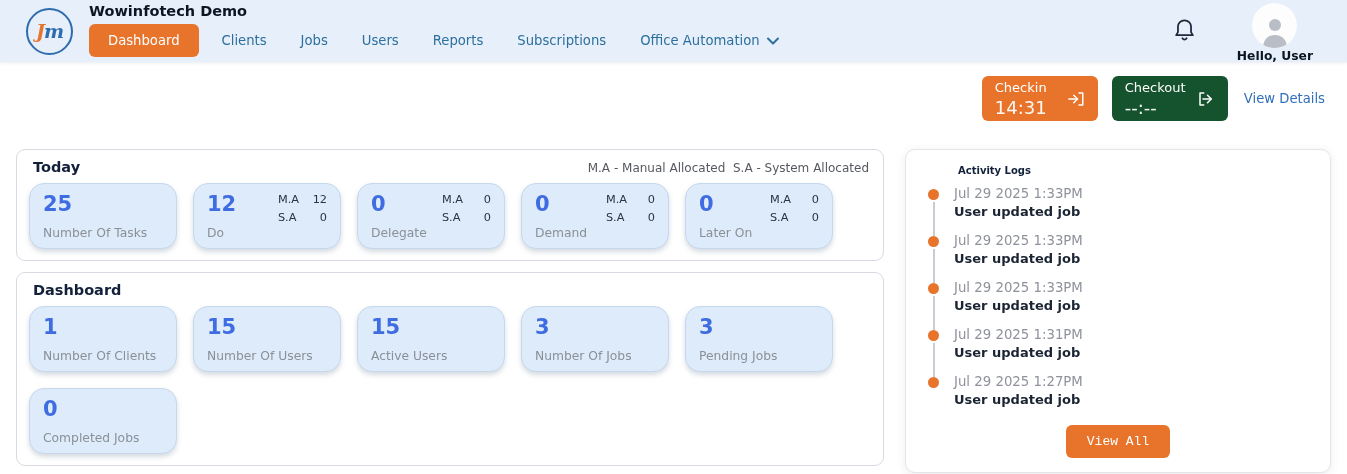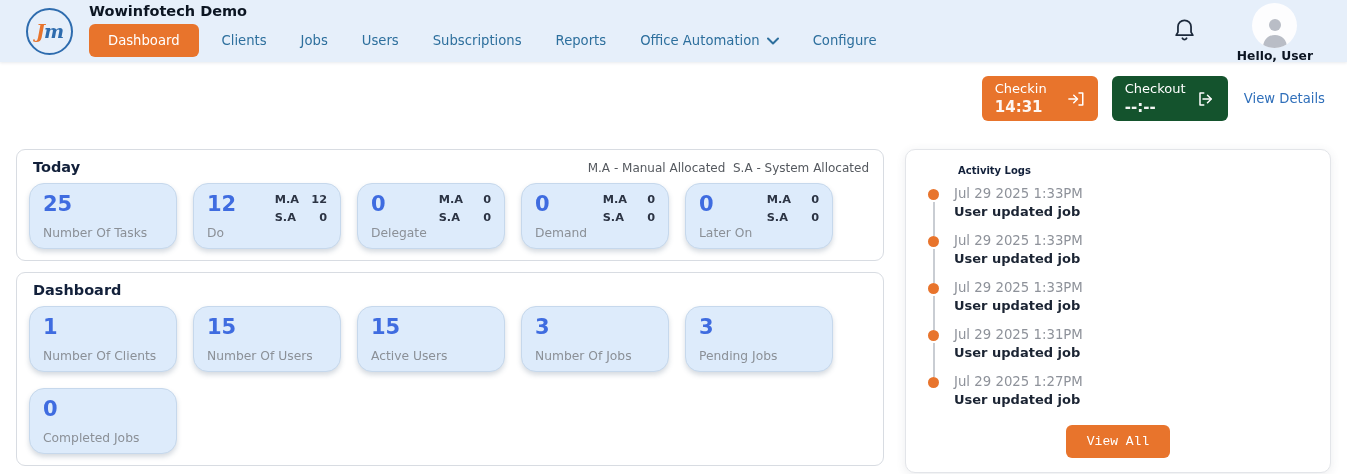--- a/index.html
+++ b/index.html
@@ -48,21 +48,21 @@
     display:flex; justify-content:flex-end; align-items:center;
     gap:14px; padding:14px 22px 0 0;
   }
   .att-btn {
     width:116px; height:45px; border:none; border-radius:6px; cursor:pointer;
     color:#fff; display:flex; justify-content:space-between; align-items:center;
     padding:0 13px; font-family:inherit;
   }
   .att-btn .lines { display:flex; flex-direction:column; align-items:flex-start; gap:2px; }
   .att-btn .l1 { font-size:13px; }
-  .att-btn .l2 { font-size:15px; opacity:.95;font-weight:bold; }
+  .att-btn .l2 { font-size:18px; opacity:.95; }
   .checkin { background:var(--accent,#e8742c);gap:8px; }
   .checkout { background:#14532d; }
   .att-btn svg { width:18px; height:18px; stroke:#fff; stroke-width:2; fill:none; }
   .view-details { color:#2f6fba; font-size:13.2px; text-decoration:none; cursor:pointer; margin-left:2px; }
 
   
   .content { display:flex; gap:21px; padding:28px 16px 0 16px; align-items:flex-start; }
   .left-col { width:868px; display:flex; flex-direction:column; gap:11px; }
   .section-box {
     border:1px solid #d8dce2; border-radius:9px;
@@ -77,21 +77,21 @@
     border:1px solid #c6d8ec; border-radius:15px;
     box-shadow:0 3px 5px rgba(70,90,120,.22);
     padding:9px 12px 8px 13px; position:relative;
     display:flex; flex-direction:column; justify-content:space-between;
   }
   .card-value { color:var(--num-blue,#3f6ce0); font-weight:700; font-size:21px; line-height:1.05; }
   .card-label { color:#8b9097; font-size:12.3px; white-space:nowrap; }
   .ma-sa {
     position:absolute; top:9px; right:13px;
     display:grid; grid-template-columns:auto 18px; column-gap:10px; row-gap:5px;
-    font-size:11.3px; font-weight:700; color:#2c3444;
+    font-size:11.3px; font-weight:400; color:#2c3444;
   }
   .ma-sa .val { text-align:right; }
 
   
   .activity-panel {
     width:426px; min-height:322px; background:#fff;
     border:1px solid #e3e5e9; border-radius:10px;
     box-shadow:0 2px 10px rgba(60,70,90,.10);
     padding:15px 20px 14px 20px;
   }
@@ -122,29 +122,28 @@
       <span class="lj">J</span>
         <span class="lm">m</span>
     </div>
     <div class="brand-col">
       <div class="brand-title">Wowinfotech Demo</div>
       <nav class="nav-items">
         <a class="nav-link active">Dashboard</a>
         <a class="nav-link">Clients</a>
         <a class="nav-link">Jobs</a>
         <a class="nav-link">Users</a>
+        <a class="nav-link">Reports</a>
         <a class="nav-link">Subscriptions</a>
-        <a class="nav-link">Reports</a>
         <a class="nav-link">
           <span>Office Automation</span>
           <svg class="chev" viewBox="0 0 12 8">
               <polyline points="1,1.5 6,6.5 11,1.5" stroke-linecap="round" stroke-linejoin="round"></polyline>
             </svg>
         </a>
-        <a class="nav-link">Configure</a>
       </nav>
     </div>
   </div>
   <div class="nav-right">
     <button class="bell-btn">
       <svg viewBox="0 0 24 26">
         <path d="M12 3.2a6.3 6.3 0 0 0-6.3 6.3v5.1L4 17.5h16l-1.7-2.9V9.5A6.3 6.3 0 0 0 12 3.2z" stroke-linejoin="round"></path>
         <path d="M10 20.5c.5.9 1.3 1.3 2 1.3s1.5-.4 2-1.3" stroke-linecap="round"></path>
       </svg>
     </button>

